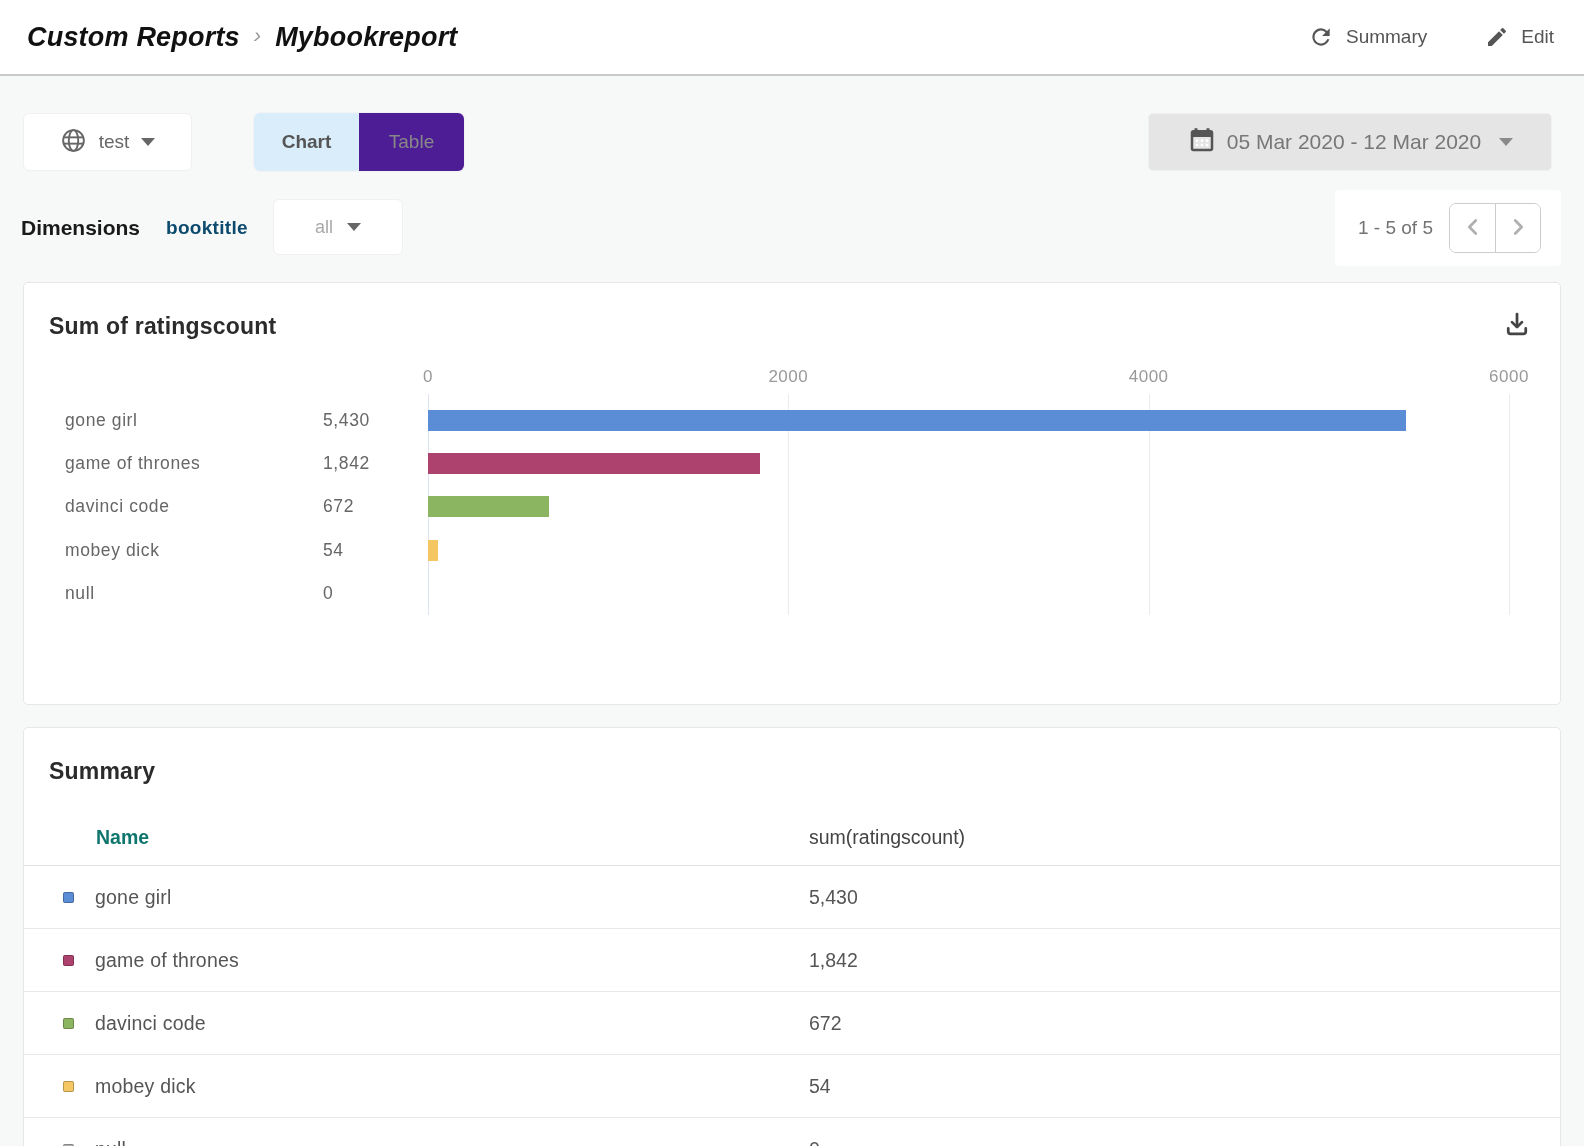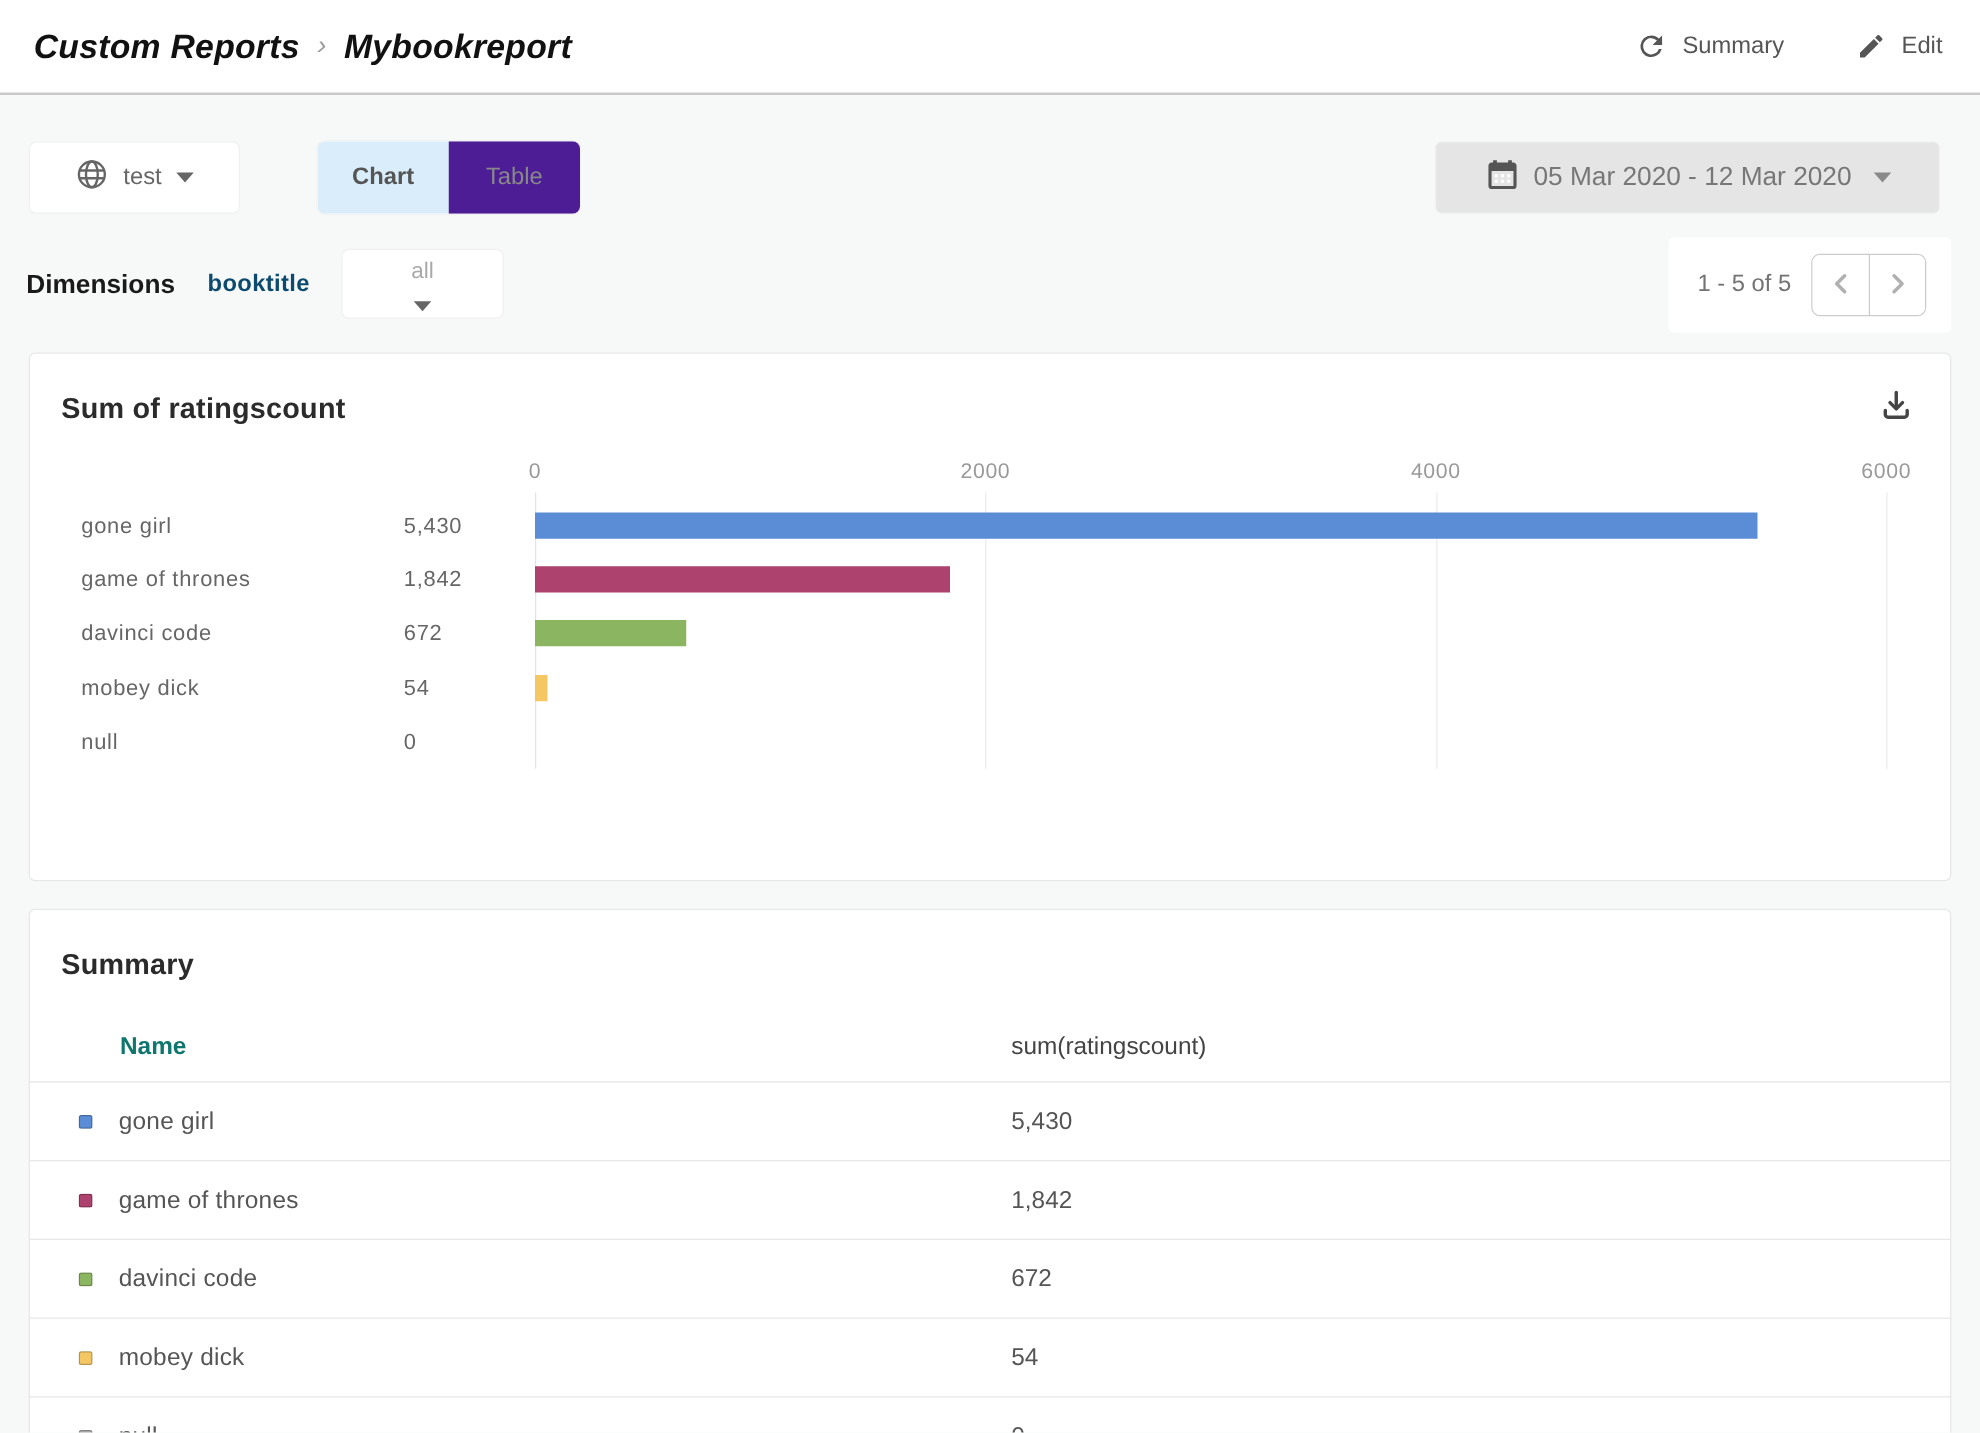--- a/index.html
+++ b/index.html
@@ -52,21 +52,21 @@
   .date-picker .lbl { font-size:21px; color:#777; }
   .date-picker .caret { margin-left:8px; }
 
   
   .dim-row { position:absolute; top:196px; left:21px; right:23px; height:70px; }
   .dim-label { position:absolute; left:0; top:20px; font-size:21px; font-weight:bold; color:#1a1a1a; }
   .dim-field { position:absolute; left:145px; top:21px; font-size:19px; font-weight:bold; color:#0c4a6e; letter-spacing:.3px; }
   .dim-filter {
     position:absolute; left:252px; top:3px; width:130px; height:56px;
     background:#fff; border:1px solid #f0f0f0; border-radius:6px;
-    display:flex; align-items:center; justify-content:center; gap:14px; cursor:pointer;flex-direction:column;
+    display:flex; align-items:center; justify-content:center; gap:14px; cursor:pointer;
   }
   .dim-filter .lbl { font-size:18px; color:#a9a9a9; }
 
   .pagination {
     position:absolute; right:0; top:-6px; width:226px; height:76px;
     background:#fff; border-radius:4px;
     display:flex; align-items:center; justify-content:flex-end; gap:16px; padding-right:20px;
   }
   .page-range { font-size:19px; color:#737373; }
   .page-btns { display:flex; border:1px solid #ccc; border-radius:7px; overflow:hidden; background:#fff; }

